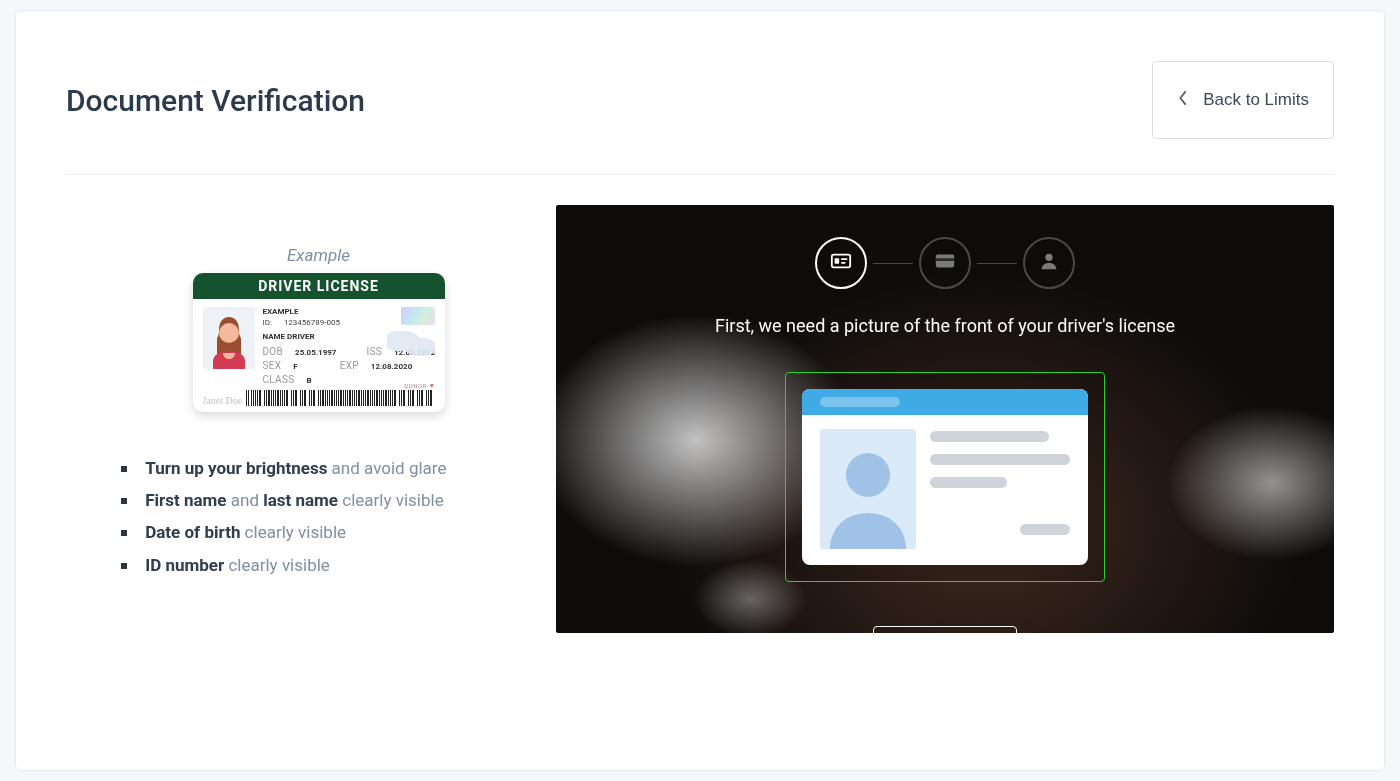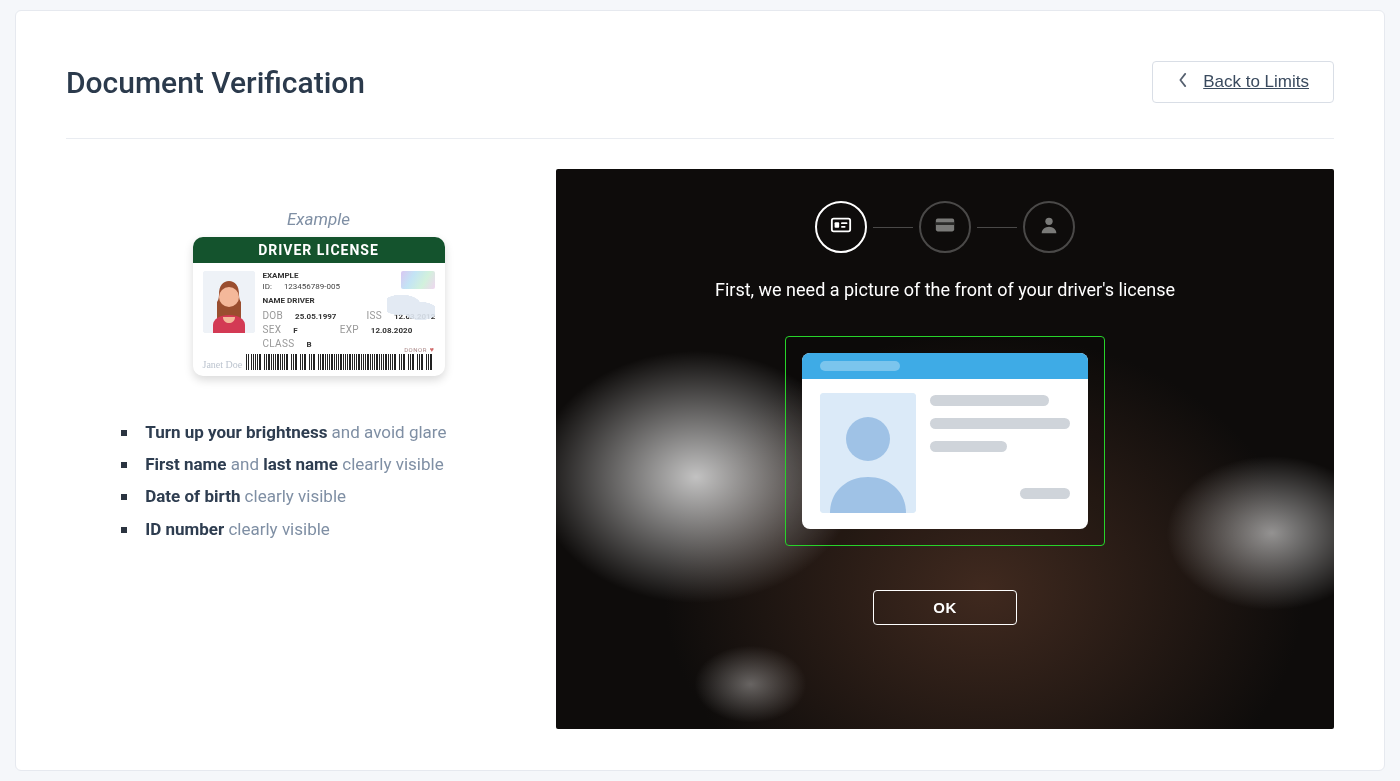--- a/index.html
+++ b/index.html
@@ -34,26 +34,25 @@
     font-size: 30px;
     font-weight: 500;
     color: #2b3a4c;
   }
   .back-btn {
     display: flex;
     align-items: center;
     gap: 14px;
     border: 1px solid #d9dee6;
     border-radius: 4px;
-    padding: 10px 24px;
+    padding: 28px 24px;
     font-size: 17px;
     color: #3a4a5e;
     background: #fff;
     cursor: pointer;
-    text-decoration: underline;
   }
   .back-btn svg { width: 12px; height: 14px; }
 
   .body-row {
     display: flex;
     gap: 40px;
   }
   .left-col {
     flex: 0 0 450px;
     padding-top: 40px;
@@ -149,21 +148,21 @@
   }
   .strong { font-weight: 700; color: #2e3d50; }
 
   .right-col {
     flex: 1;
     position: relative;
   }
   .capture-panel {
     position: relative;
     width: 100%;
-    height: 560px;
+    height: 428px;
     background:
       radial-gradient(ellipse 230px 180px at 18% 55%, rgba(255,255,255,0.75), rgba(255,255,255,0) 70%),
       radial-gradient(ellipse 150px 110px at 92% 65%, rgba(255,255,255,0.55), rgba(255,255,255,0) 70%),
       radial-gradient(ellipse 80px 55px at 25% 92%, rgba(255,255,255,0.35), rgba(255,255,255,0) 70%),
       radial-gradient(ellipse 400px 320px at 55% 75%, rgba(72,46,34,0.85), rgba(14,12,11,1) 80%),
       #120f0d;
     color: #fff;
     overflow: hidden;
     border-radius: 2px;
   }

